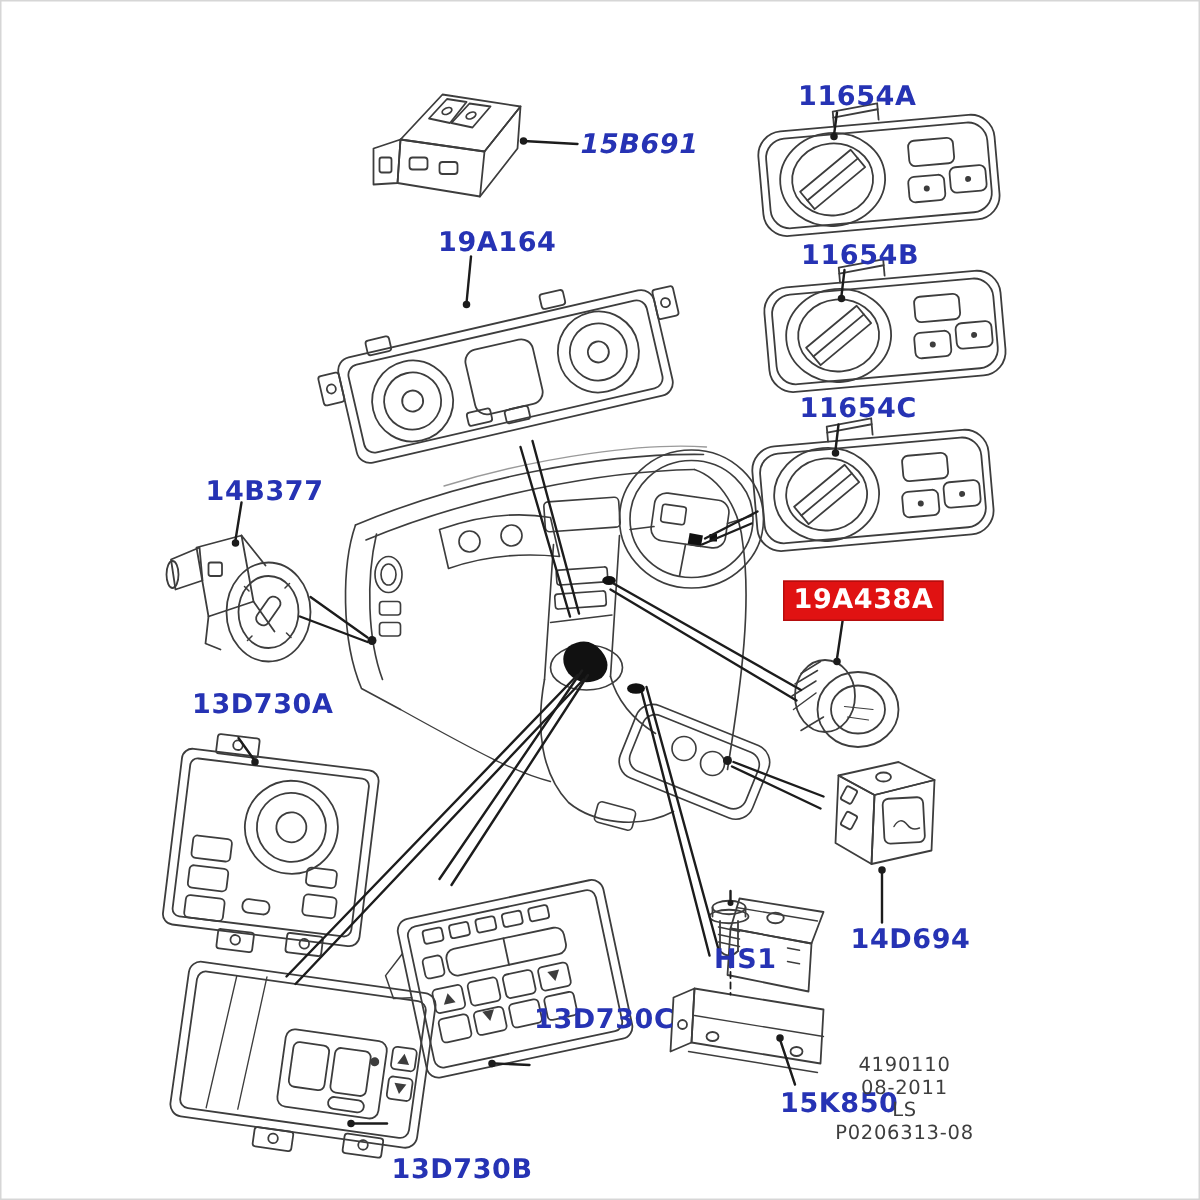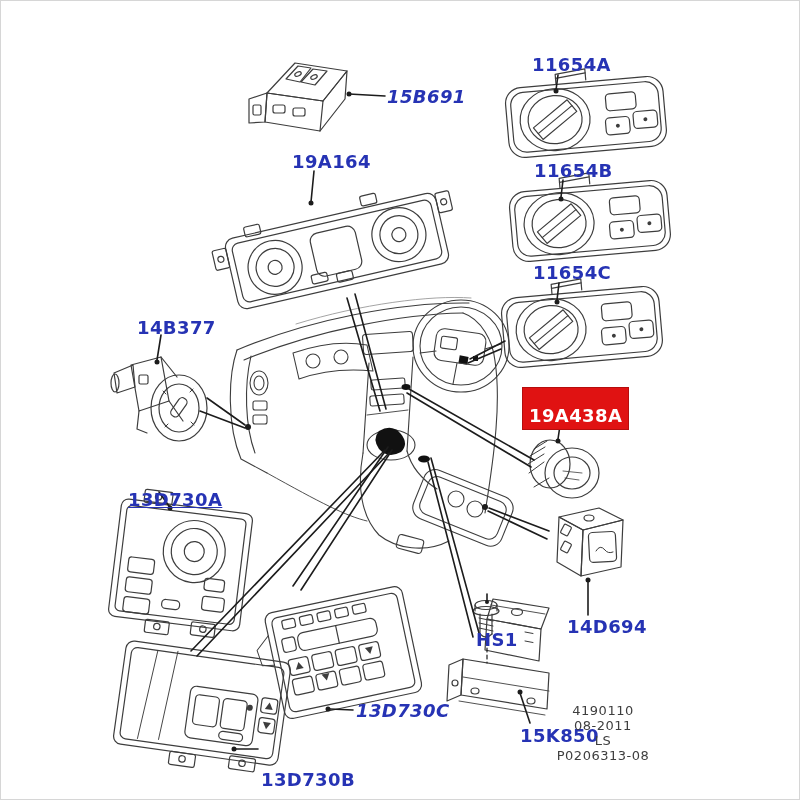--- a/index.html
+++ b/index.html
@@ -17,42 +17,42 @@
     font-size:18px;
     font-weight:bold;
     letter-spacing:.4px;
     color:#2633b4;
     white-space:nowrap;
     line-height:1;
   }
   .plabel.highlight{
     background:#e01212;
     color:#ffffff;
-    padding:19px 6px 4px 6px;
+    padding:3px 6px 4px 6px;
     border:1px solid #b50d0d;
   }
   .stamp{
     position:absolute;
     left:546px;top:702px;width:112px;
     text-align:center;
     font-size:13px;
     line-height:15px;
     color:#3e3e3e;
     letter-spacing:.5px;
   }
   
   .lbl-15B691{left:386px;top:87px;font-style:italic;}
   .lbl-19A164{left:291px;top:152px;}
   .lbl-11654A{left:531px;top:55px;}
   .lbl-11654B{left:533px;top:161px;}
   .lbl-11654C{left:532px;top:263px;}
   .lbl-14B377{left:136px;top:318px;}
-  .lbl-13D730A{left:127px;top:490px;text-decoration:underline;}
+  .lbl-13D730A{left:127px;top:460px;}
   .lbl-19A438A{left:521px;top:386px;}
-  .lbl-13D730C{left:355px;top:701px;font-style:italic;}
+  .lbl-13D730C{left:355px;top:670px;}
   .lbl-13D730B{left:260px;top:770px;}
   .lbl-HS1{left:475px;top:608px;margin-top:22px;}
   .lbl-14D694{left:566px;top:617px;}
   .lbl-15K850{left:519px;top:726px;}
 </style>
 </head>
 <body>
 
 <div class="canvas">
 

